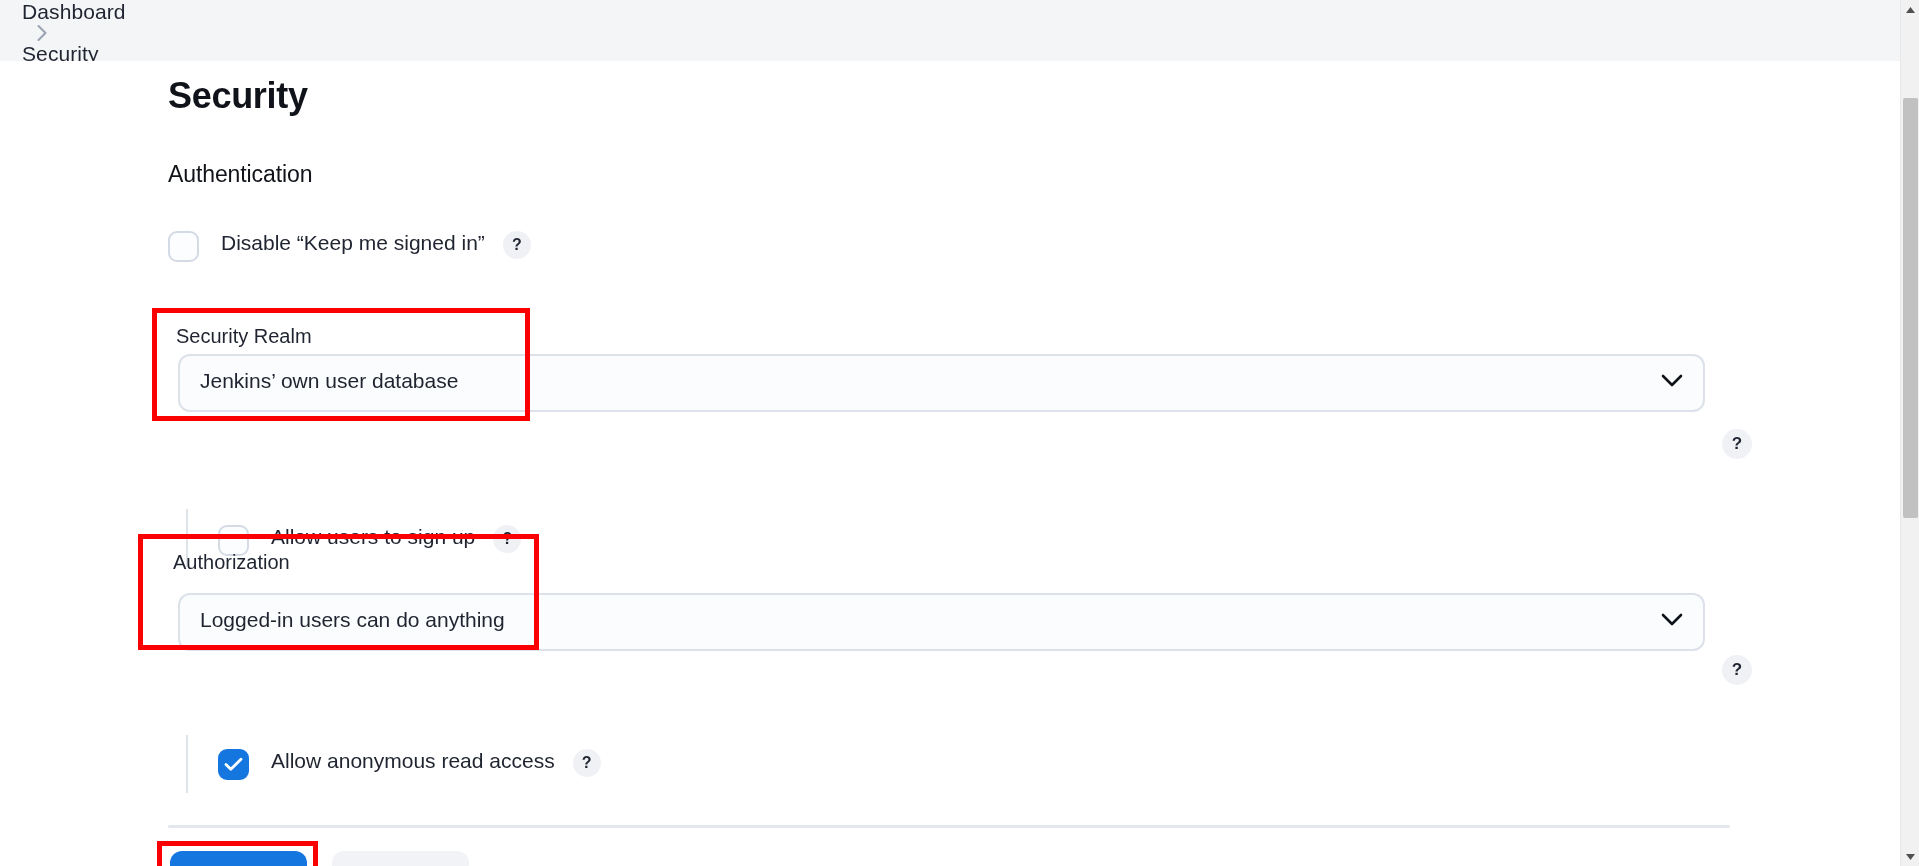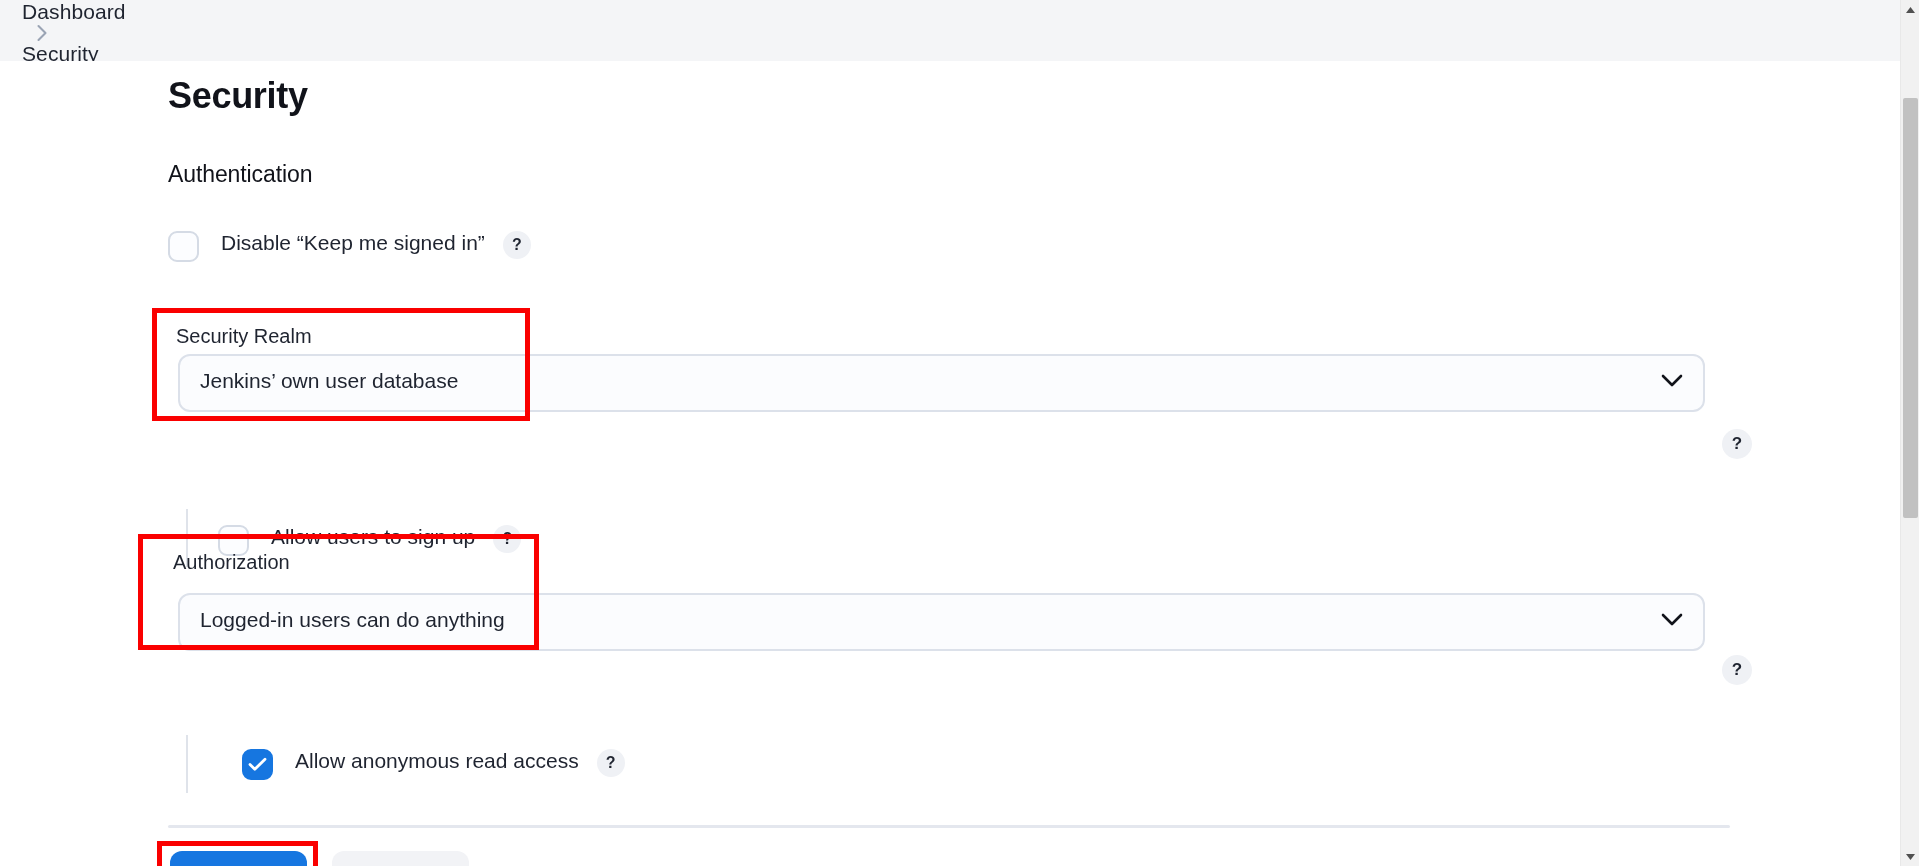--- a/index.html
+++ b/index.html
@@ -282,21 +282,21 @@
       <span class="select-value">Logged-in users can do anything</span>
       <span class="chevron">
         <svg width="22" height="14" viewBox="0 0 22 14" fill="none">
           <path d="M2 2 L11 11 L20 2" stroke="#11131a" stroke-width="2.6" stroke-linecap="round" stroke-linejoin="round"></path>
         </svg>
       </span>
     </div>
     <div class="field-help" style="left:1722px; top:594px;">?</div>
 
     <div class="indent-guide" style="left:186px; top:674px; height:58px;"></div>
-    <div class="cb-row" style="left:218px; top:688px;margin-left:24px;">
+    <div class="cb-row" style="left:218px; top:688px;">
       <span class="cb-box checked">
         <svg width="19" height="15" viewBox="0 0 19 15" fill="none">
           <path d="M2 7.5 L6.8 12.2 L17 2.3" stroke="#ffffff" stroke-width="2.8" stroke-linecap="round" stroke-linejoin="round"></path>
         </svg>
       </span>
       <span class="cb-label">Allow anonymous read access</span>
       <span class="help-btn">?</span>
     </div>
 
     <div class="divider" style="left:168px; top:764px; width:1562px;"></div>

